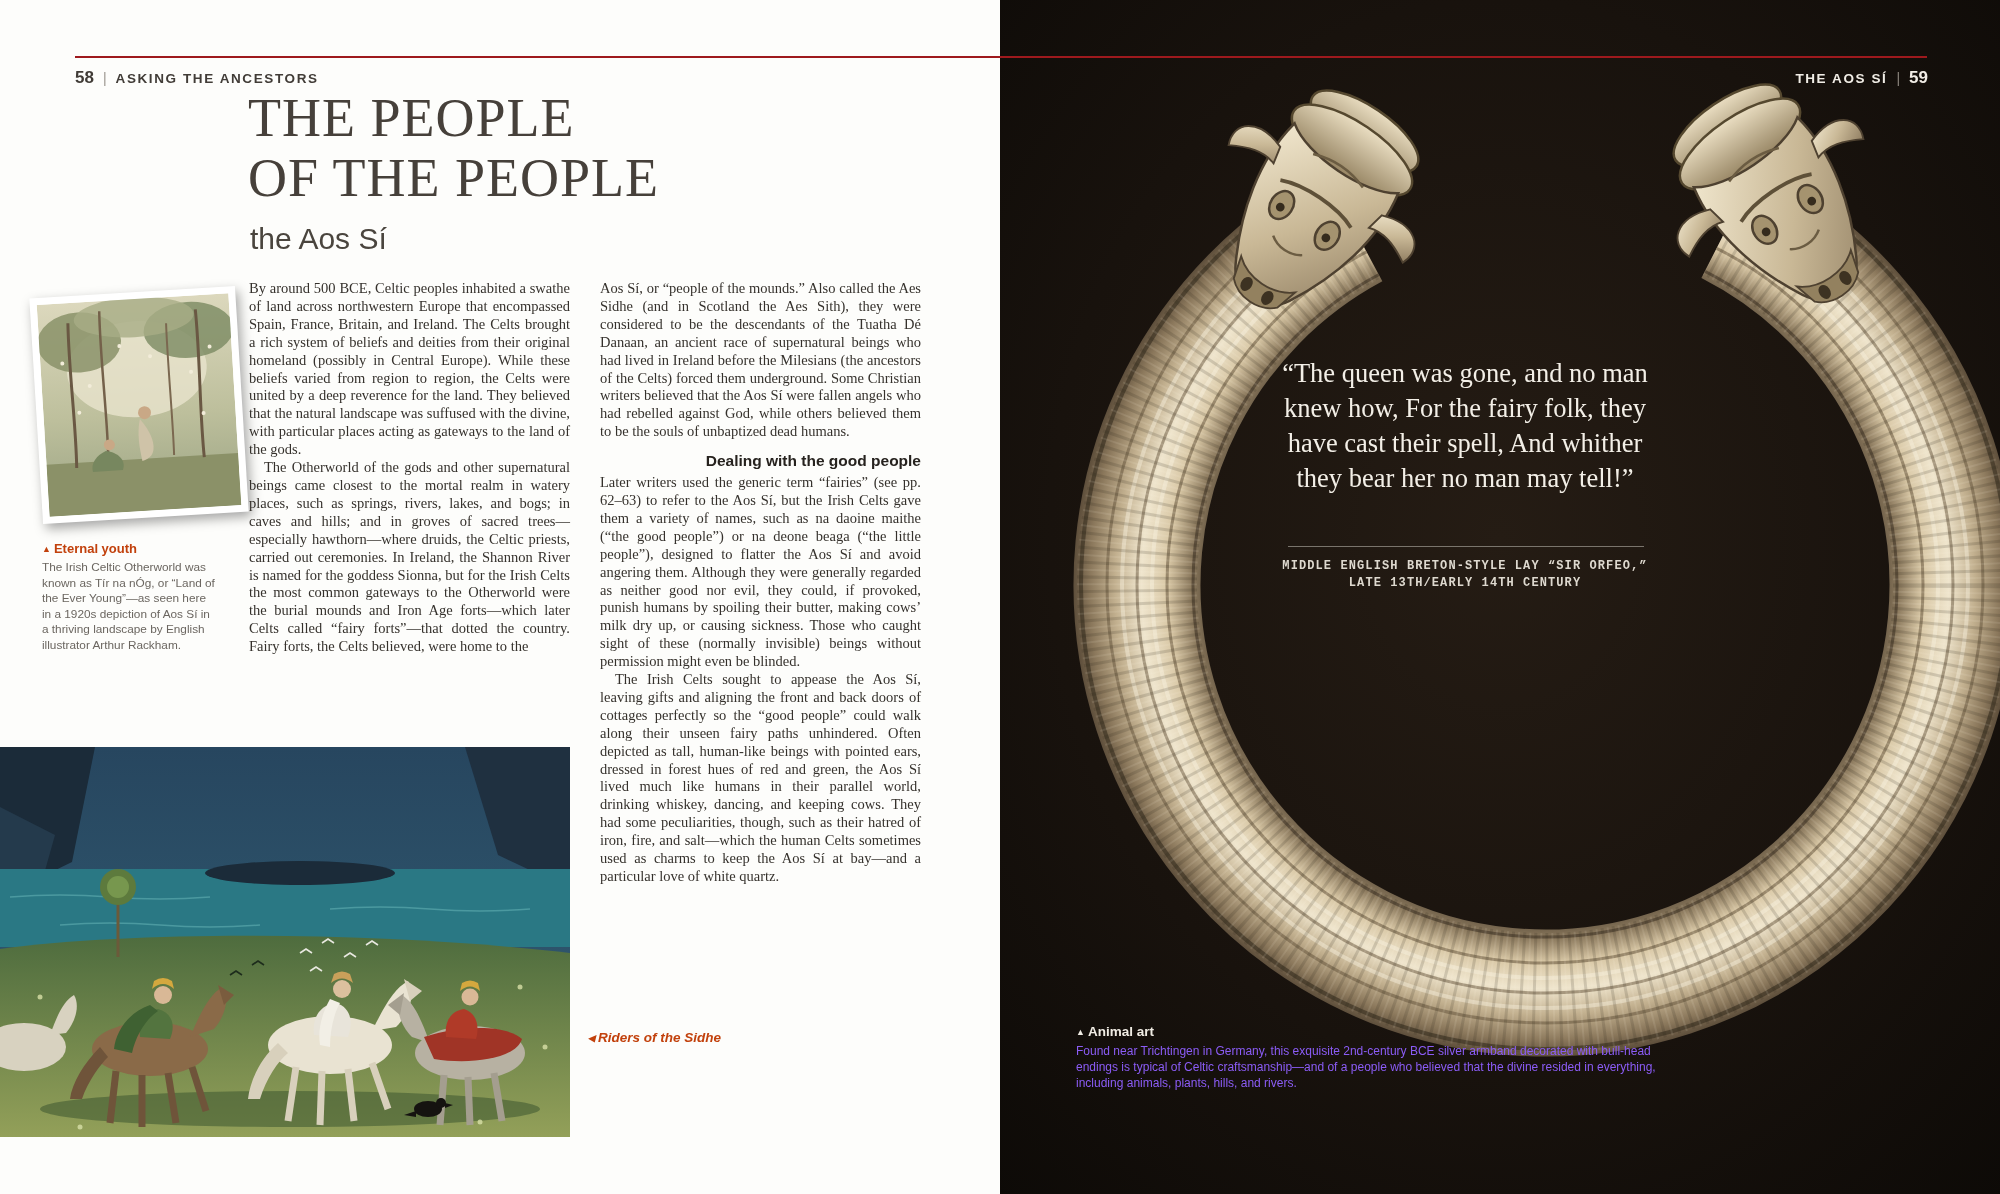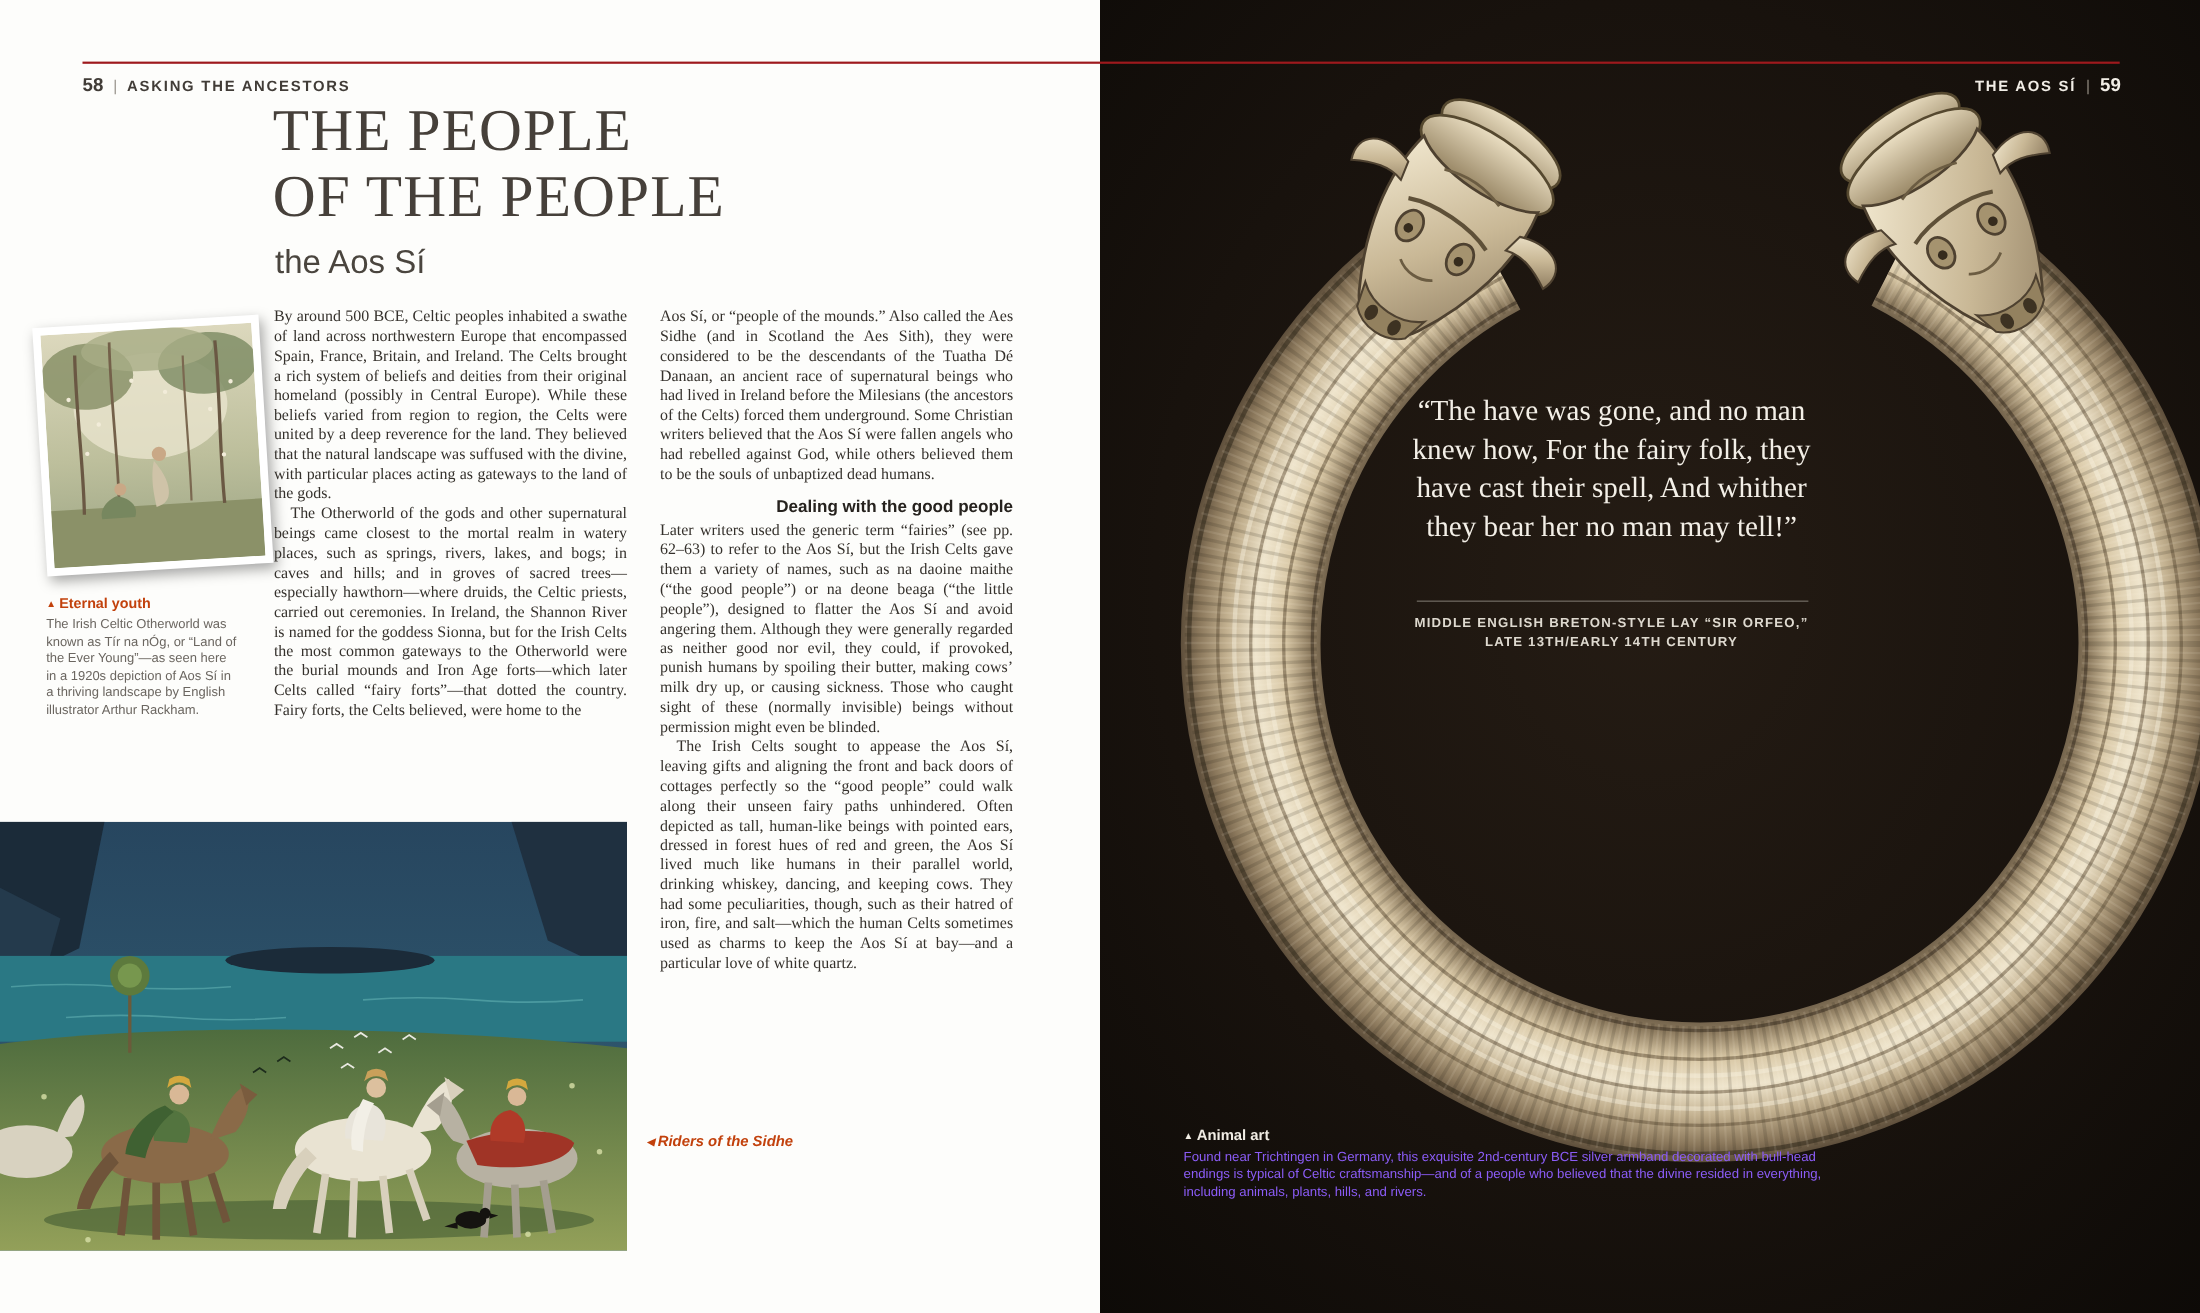--- a/index.html
+++ b/index.html
@@ -58,21 +58,21 @@
   
   .torc { position:absolute; inset:0; }
   .torc svg { width:100%; height:100%; display:block; }
 
   .quote { position:absolute; left:205px; top:356px; width:520px; text-align:center; z-index:4;
            color:#f3efe7; font-family:"Liberation Serif", serif; font-size:26.5px; line-height:35px; }
   .quote span { display:block; }
   .quote-divider { position:absolute; left:288px; top:546px; width:356px; height:1px;
                    background:#8a857c; opacity:.85; z-index:4; }
   .attribution { position:absolute; left:150px; top:558px; width:630px; text-align:center; z-index:4;
-                 font-family:Liberation Sans, sans-serif; font-weight:bold; font-size:12px;
+                 font-family:Liberation Mono, monospace; font-weight:bold; font-size:12px;
                  letter-spacing:1.1px; color:#ded9cf; line-height:17px; }
   .attribution span { display:block; }
 
   .animal-caption { position:absolute; left:76px; top:1024px; width:585px; z-index:4; }
   .animal-caption .cap-label { color:#f0ece4; font-size:13.5px; }
   .animal-caption .cap-text { color:#8b5cf6; font-size:12px; line-height:16.2px; }
 </style>
 </head>
 <body>
 
@@ -340,21 +340,21 @@
           <circle cx="545" cy="585" r="408" fill="none" stroke="#2e2418" stroke-width="120" stroke-dasharray="3 10" opacity=".16"></circle>
           <circle cx="545" cy="585" r="408" fill="none" stroke="#fff7e4" stroke-width="120" stroke-dasharray="2 11" stroke-dashoffset="6" opacity=".10"></circle>
         </g>
 
         <use href="#bull" transform="translate(352,150) rotate(34) scale(1.25)"></use>
         <use href="#bull" transform="translate(740,144) rotate(-34) scale(1.25)"></use>
       </svg>
     </figure>
 
     <blockquote class="quote">
-      <span>“The have was gone, and no man</span>
+      <span>“The queen was gone, and no man</span>
       <span>knew how, For the fairy folk, they</span>
       <span>have cast their spell, And whither</span>
       <span>they bear her no man may tell!”</span>
     </blockquote>
     <div class="quote-divider"></div>
     <div class="attribution">
       <span>MIDDLE ENGLISH BRETON-STYLE LAY “SIR ORFEO,”</span>
       <span>LATE 13TH/EARLY 14TH CENTURY</span>
     </div>
 

